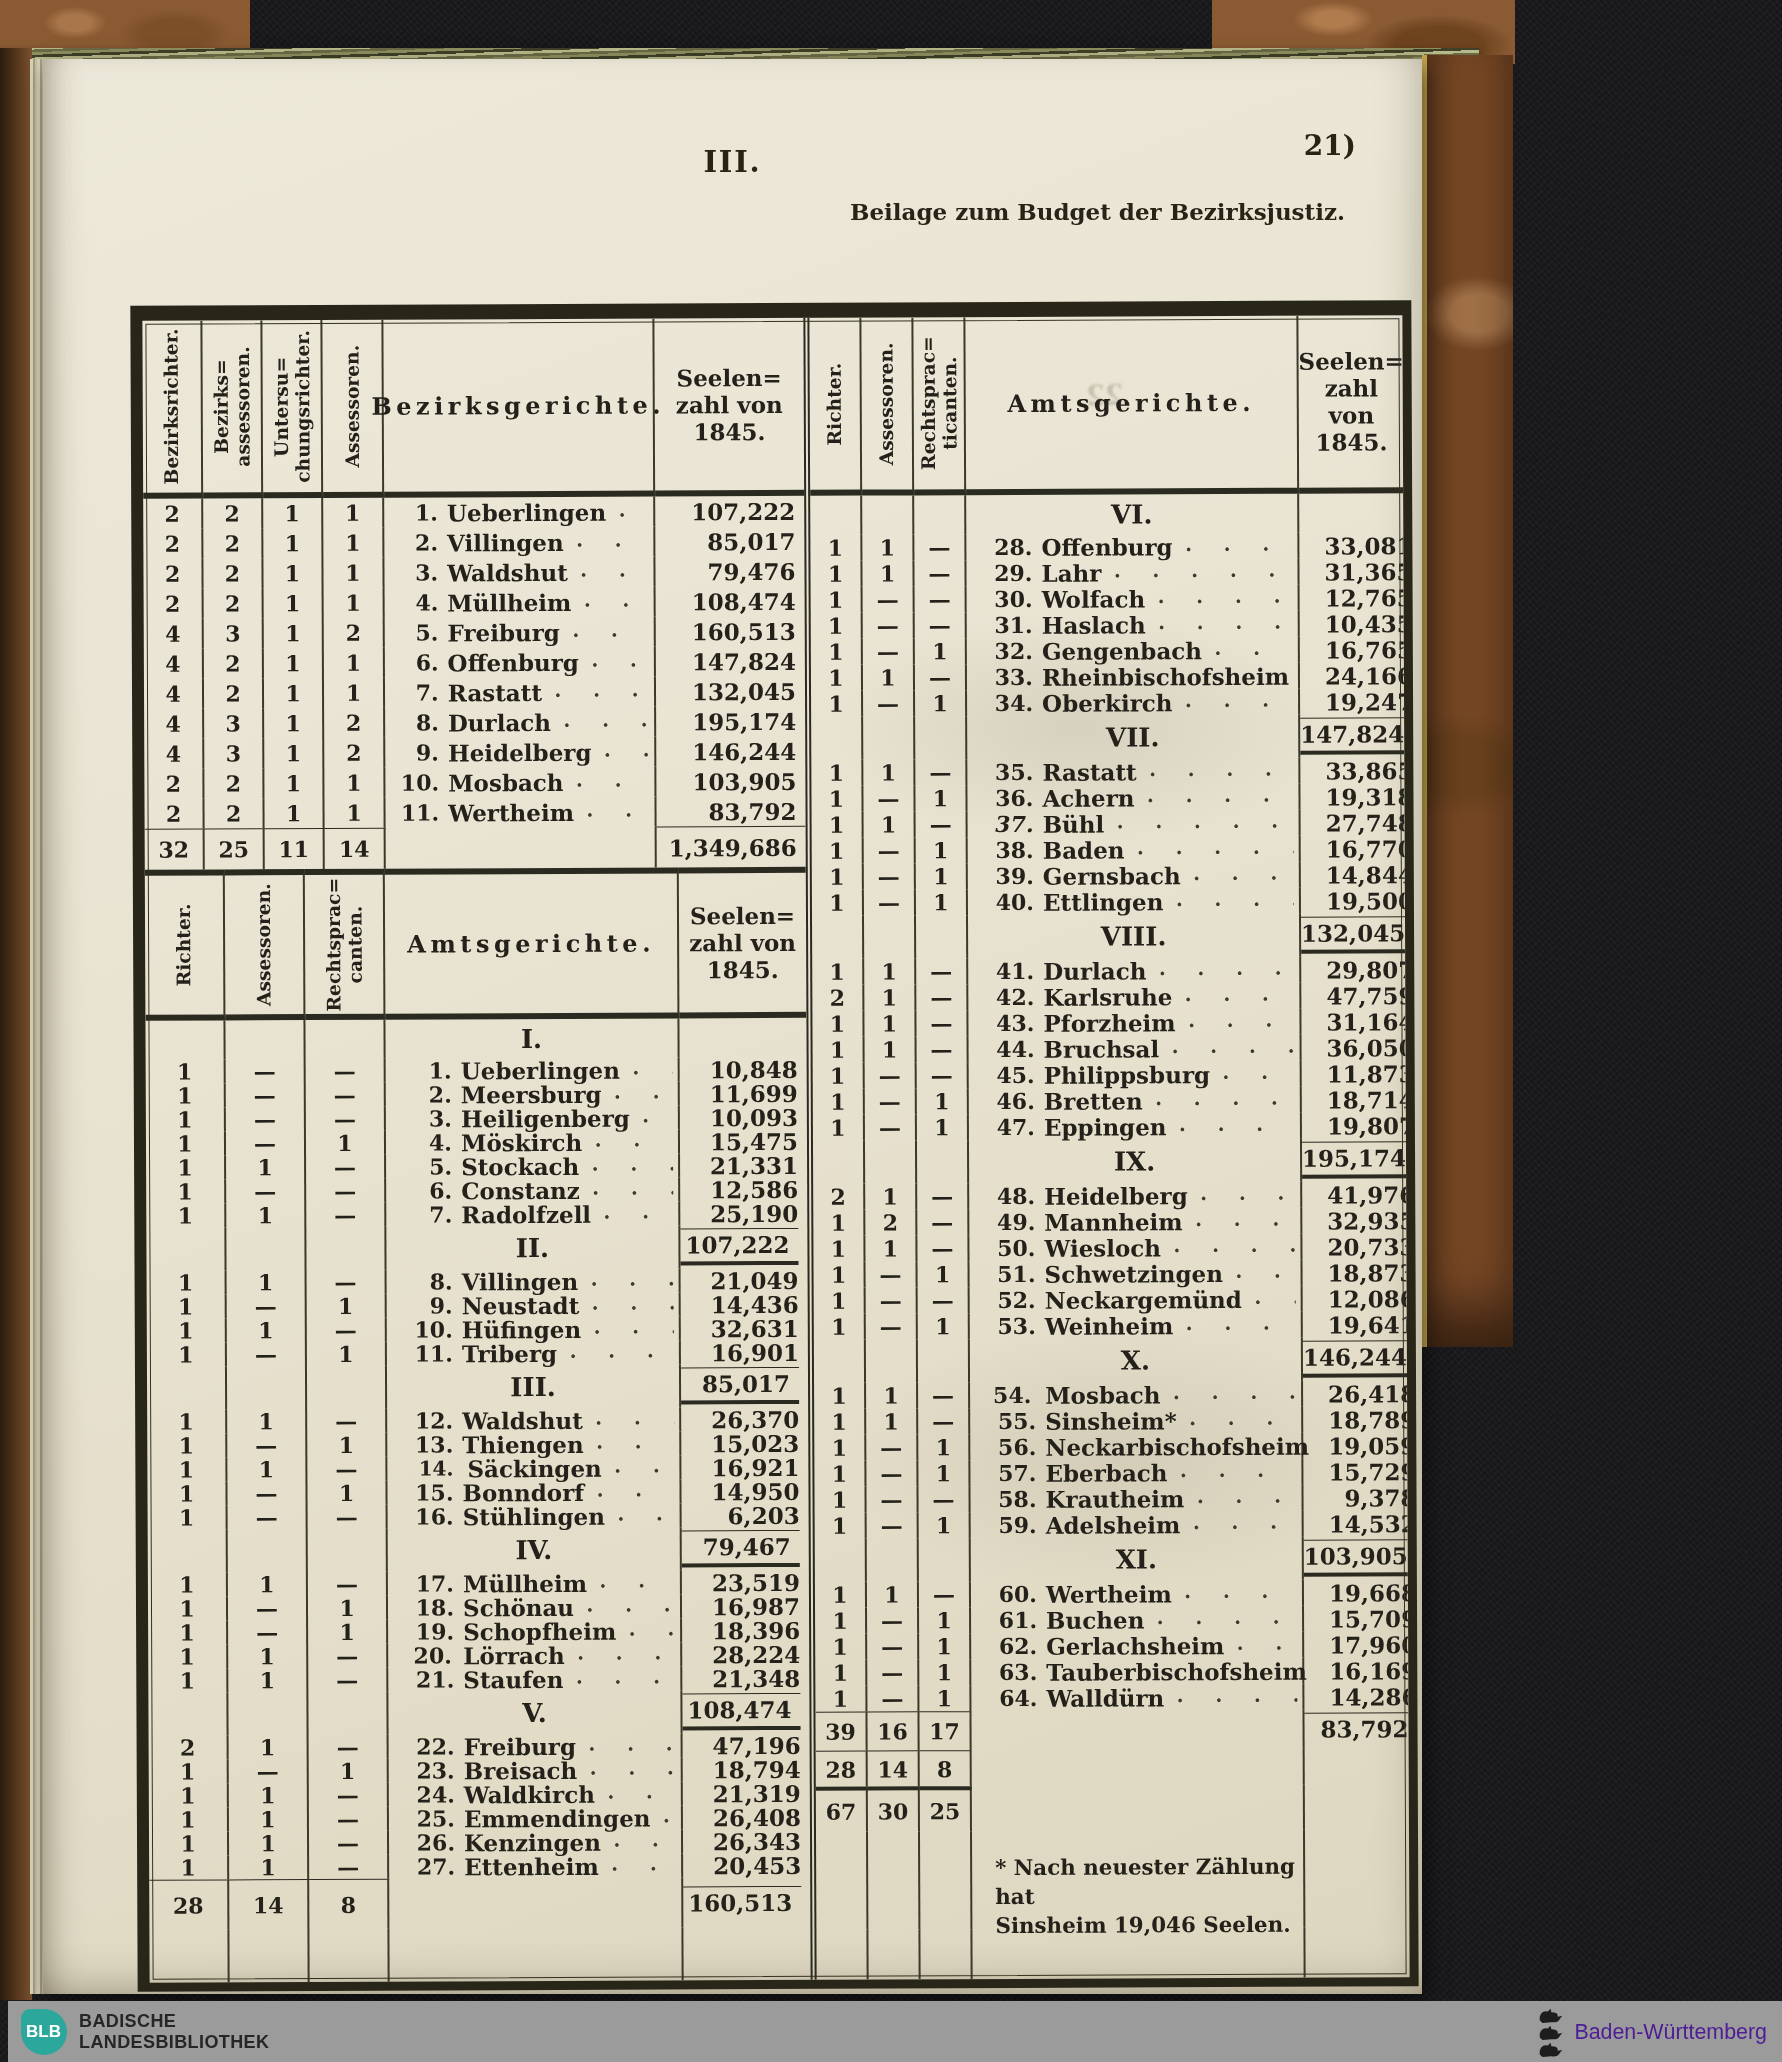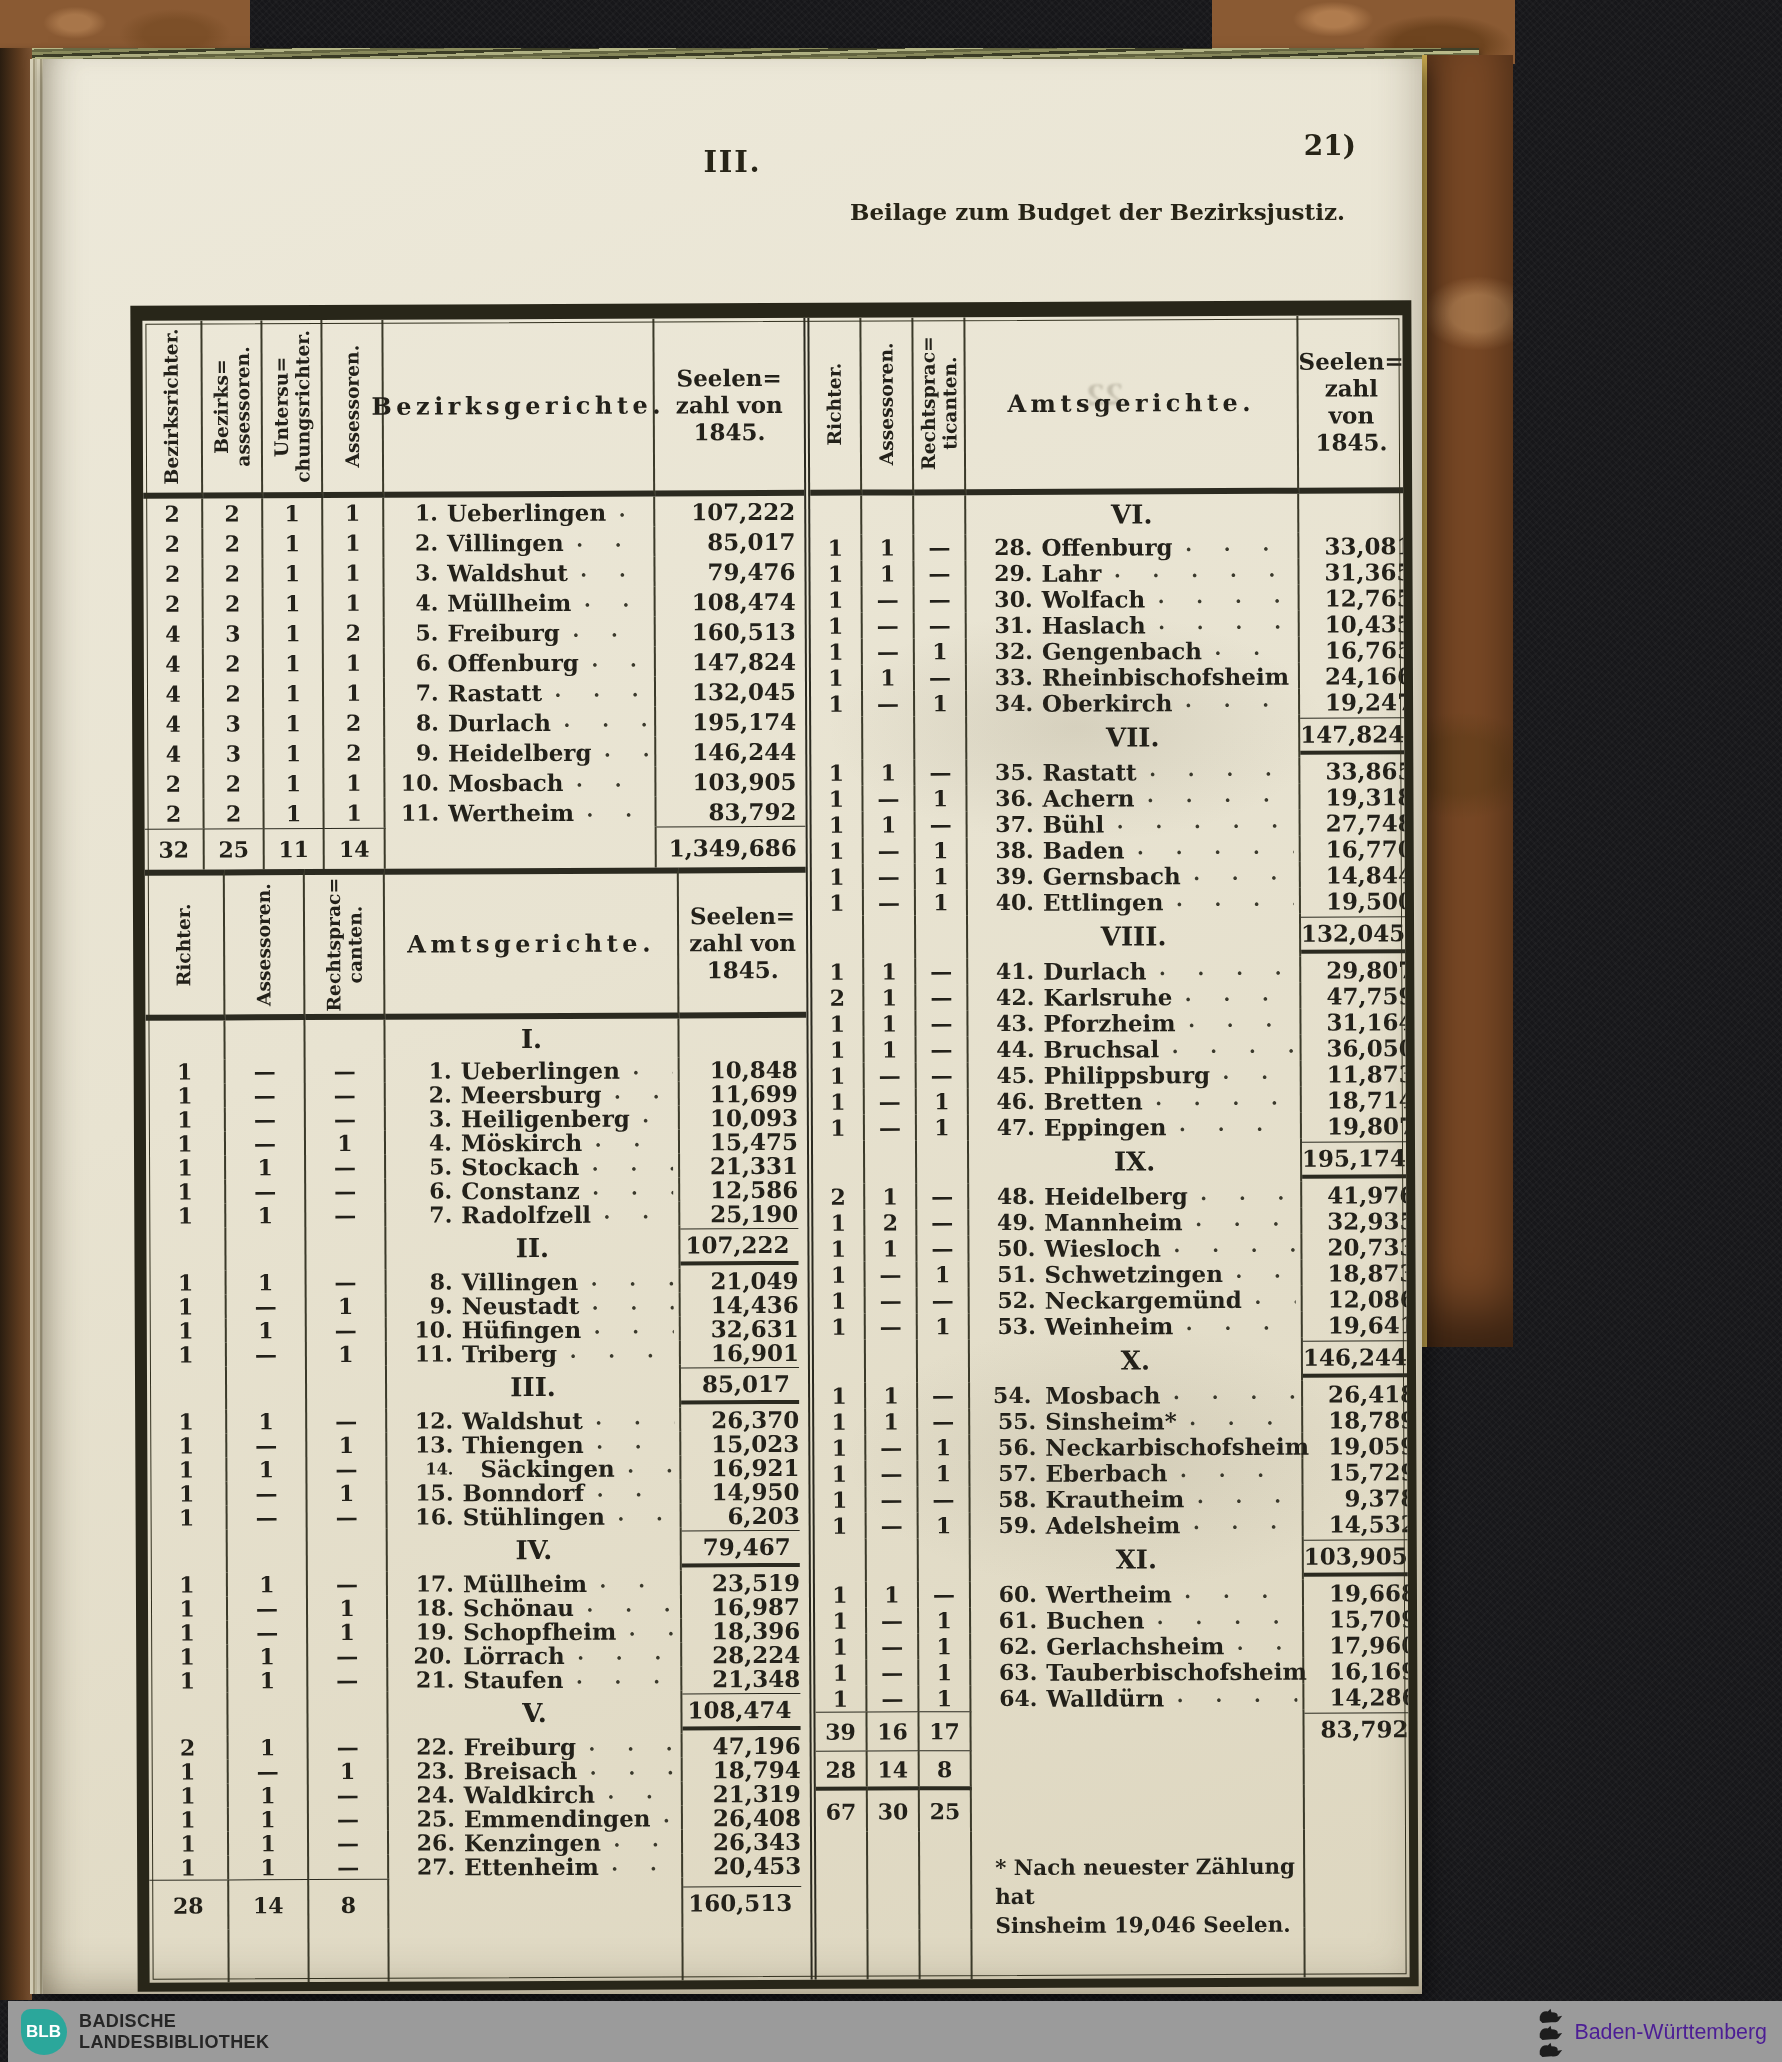--- a/index.html
+++ b/index.html
@@ -424,21 +424,21 @@
           <div class="cell name rL">
             <div class="nr" style="min-width: 43px; text-align: right; font-size: 22px; margin-right: 9px;">13.</div>
             <div class="nm">Thiengen</div>
             <div class="dots"></div>
           </div>
           <div class="cell seelen rL">15,023</div>
           <div class="cell cnt rL">1</div>
           <div class="cell cnt rL">1</div>
           <div class="cell cnt rL">—</div>
           <div class="cell name rL">
-            <div class="nr" style="min-width: 43px; text-align: right; font-size: 16px; margin-right: 27px;">14.</div>
+            <div class="nr" style="min-width: 43px; text-align: right; font-size: 20px; margin-right: 14px;">14.</div>
             <div class="nm">Säckingen</div>
             <div class="dots"></div>
           </div>
           <div class="cell seelen rL">16,921</div>
           <div class="cell cnt rL">1</div>
           <div class="cell cnt rL">—</div>
           <div class="cell cnt rL">1</div>
           <div class="cell name rL">
             <div class="nr" style="min-width: 43px; text-align: right; font-size: 22px; margin-right: 9px;">15.</div>
             <div class="nm">Bonndorf</div>
@@ -690,21 +690,21 @@
           <div class="cell name rR">
             <div class="nr" style="min-width: 43px; text-align: right; font-size: 22px; margin-right: 9px;">36.</div>
             <div class="nm">Achern</div>
             <div class="dots"></div>
           </div>
           <div class="cell seelen rR">19,318</div>
           <div class="cell cnt rR">1</div>
           <div class="cell cnt rR">1</div>
           <div class="cell cnt rR">—</div>
           <div class="cell name rR">
-            <div class="nr" style="min-width: 43px; text-align: right; font-size: 22px; margin-right: 9px;">37.</div>
+            <div class="nr" style="min-width: 43px; text-align: right; font-size: 22px; margin-right: 9px; font-style: italic;">37.</div>
             <div class="nm">Bühl</div>
             <div class="dots"></div>
           </div>
           <div class="cell seelen rR">27,748</div>
           <div class="cell cnt rR">1</div>
           <div class="cell cnt rR">—</div>
           <div class="cell cnt rR">1</div>
           <div class="cell name rR">
             <div class="nr" style="min-width: 43px; text-align: right; font-size: 22px; margin-right: 9px;">38.</div>
             <div class="nm">Baden</div>

